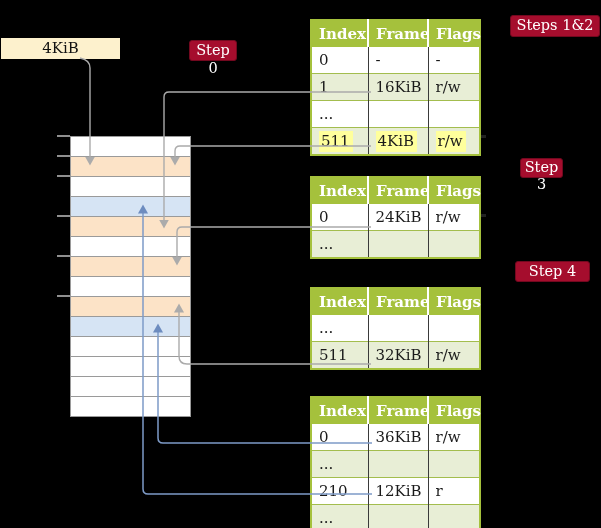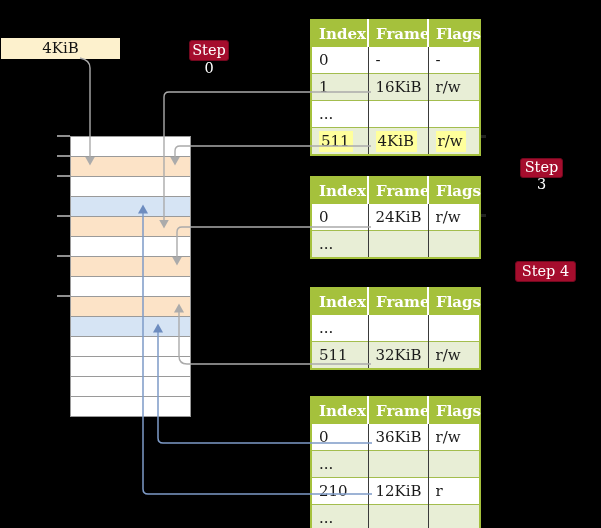--- a/index.html
+++ b/index.html
@@ -11,24 +11,24 @@
   .pagebox{
     position:absolute;left:1px;top:38px;width:119px;height:21px;
     background:#fdf1cd;color:#111;font-size:15px;text-align:center;line-height:21px;
   }
   
   .badge{
     position:absolute;background:#a50d2d;color:#fff;font-size:14.5px;
     text-align:center;border-radius:3px;border:1px solid #73081f;box-sizing:border-box;
     line-height:18px;
   }
-  #badge-step0 {left:189px;top:40px;width:40px;height:21px;}
+  #badge-step0 {left:189px;top:40px;width:48px;height:21px;}
   #badge-steps12{left:510px;top:15px;width:90px;height:22px;line-height:19px;}
   #badge-step3 {left:520px;top:158px;width:43px;height:20px;line-height:17px;}
-  #badge-step4 {left:515px;top:261px;width:61px;height:21px;}
+  #badge-step4 {left:515px;top:261px;width:75px;height:21px;}
   
   .memcol{position:absolute;left:70px;top:136px;width:119px;border:1px solid #9a9a9a;}
   .mem-row{height:19px;border-bottom:1px solid #9a9a9a;}
   .mem-row:last-child{border-bottom:none;}
   .tick{position:absolute;left:57px;width:13px;height:2px;background:#8f8f8f;}
   
   .ptable{
     position:absolute;left:310px;width:169px;border-collapse:collapse;
     table-layout:fixed;background:#fff;border:2px solid #a5c13c;
   }
@@ -59,20 +59,21 @@
 </head>
 <body>
 
 <div id="canvas">
 
   <div class="pagebox">
     <span>4KiB</span>
   </div>
 
   <div class="badge" id="badge-step0">Step 0</div>
+  <div class="badge" id="badge-steps12">Steps 1&amp;2</div>
   <div class="badge" id="badge-step3">Step 3</div>
   <div class="badge" id="badge-step4">Step 4</div>
 
   <div class="memcol">
       <div class="mem-row" style="background: rgb(255, 255, 255);"></div>
       <div class="mem-row" style="background: rgb(252, 227, 199);"></div>
       <div class="mem-row" style="background: rgb(255, 255, 255);"></div>
       <div class="mem-row" style="background: rgb(214, 228, 244);"></div>
       <div class="mem-row" style="background: rgb(252, 227, 199);"></div>
       <div class="mem-row" style="background: rgb(255, 255, 255);"></div>

